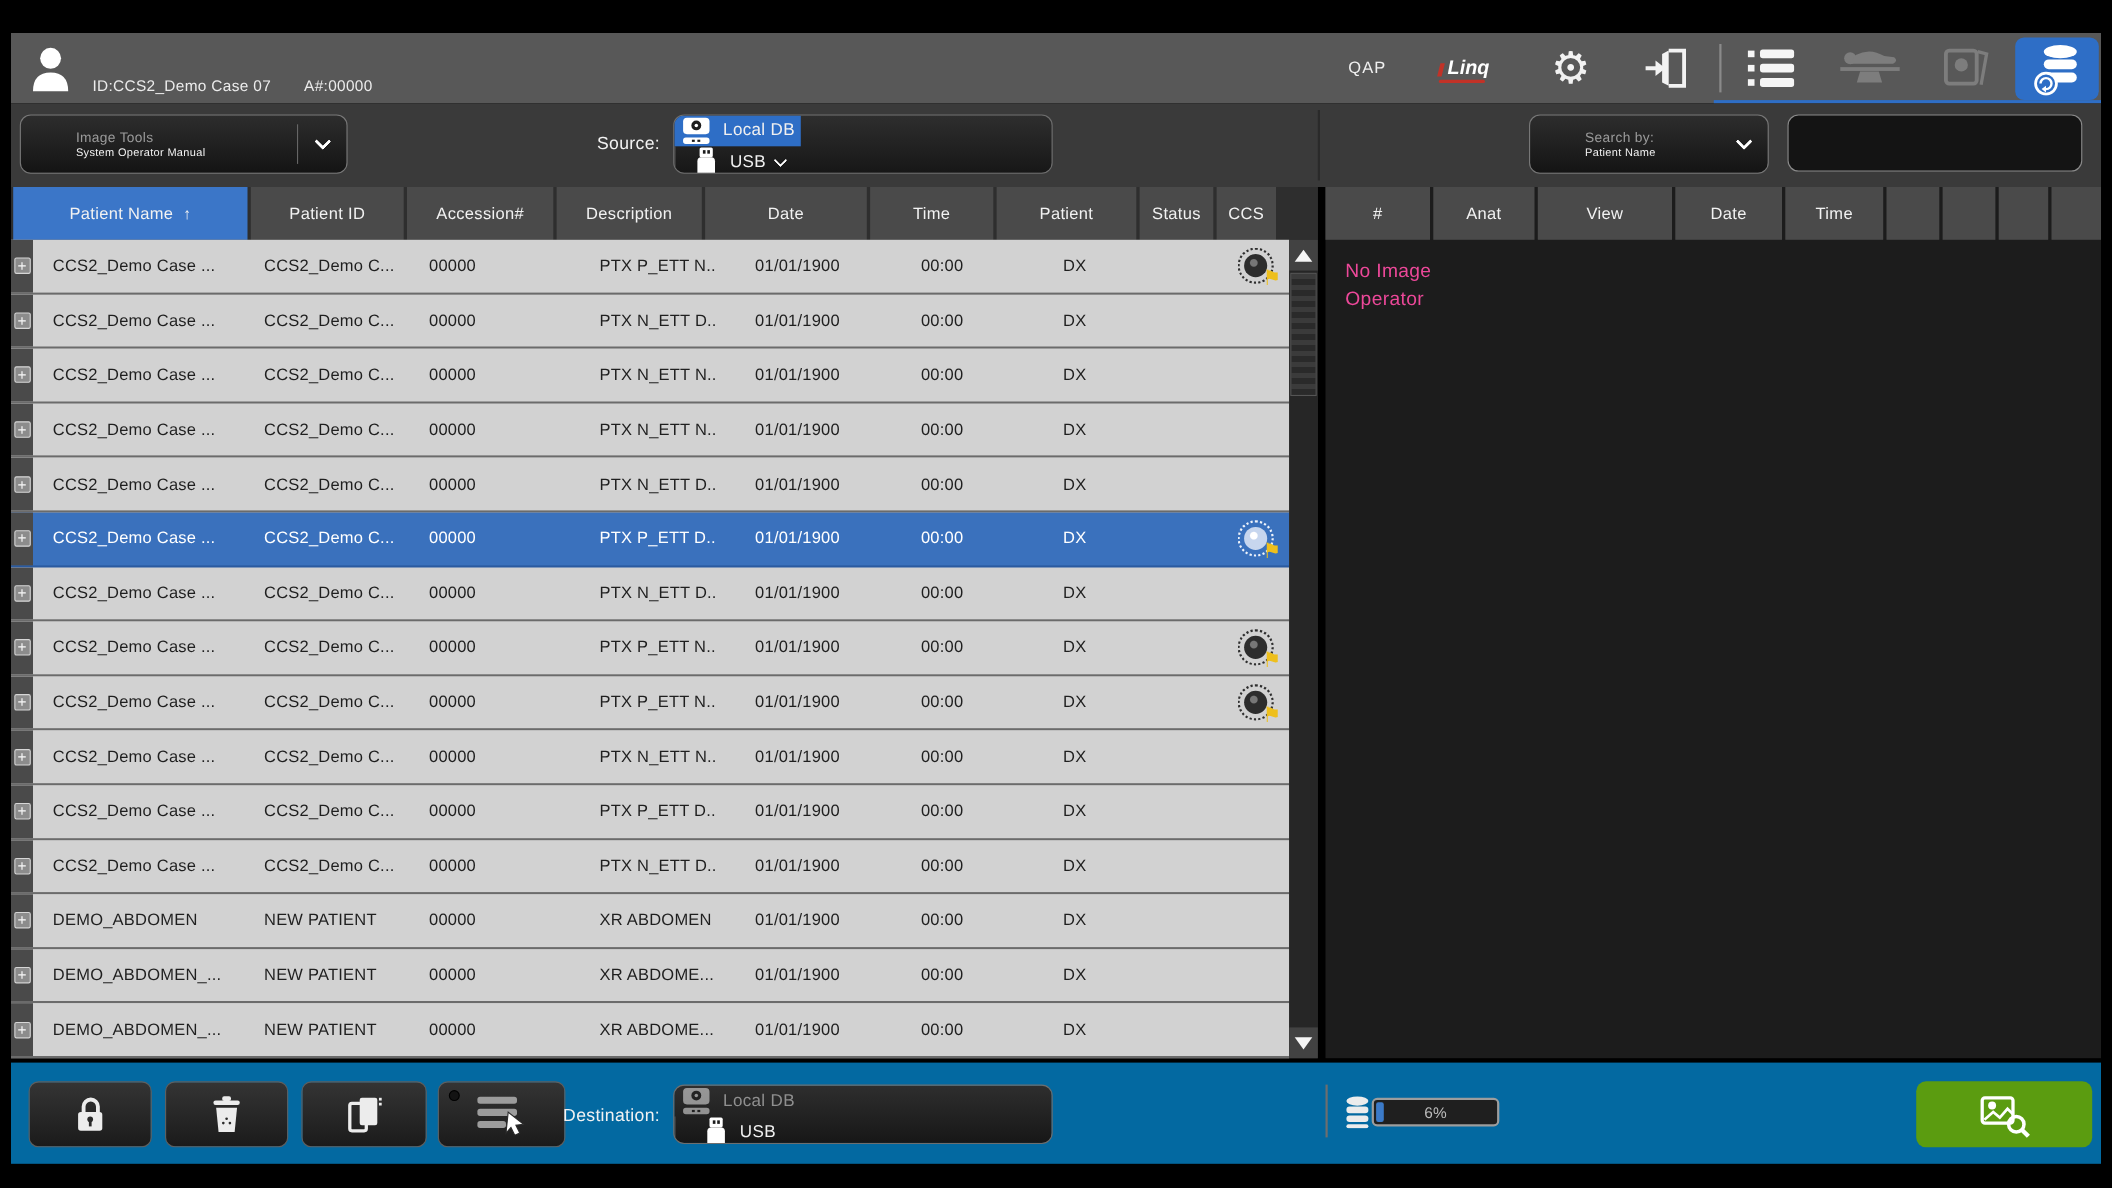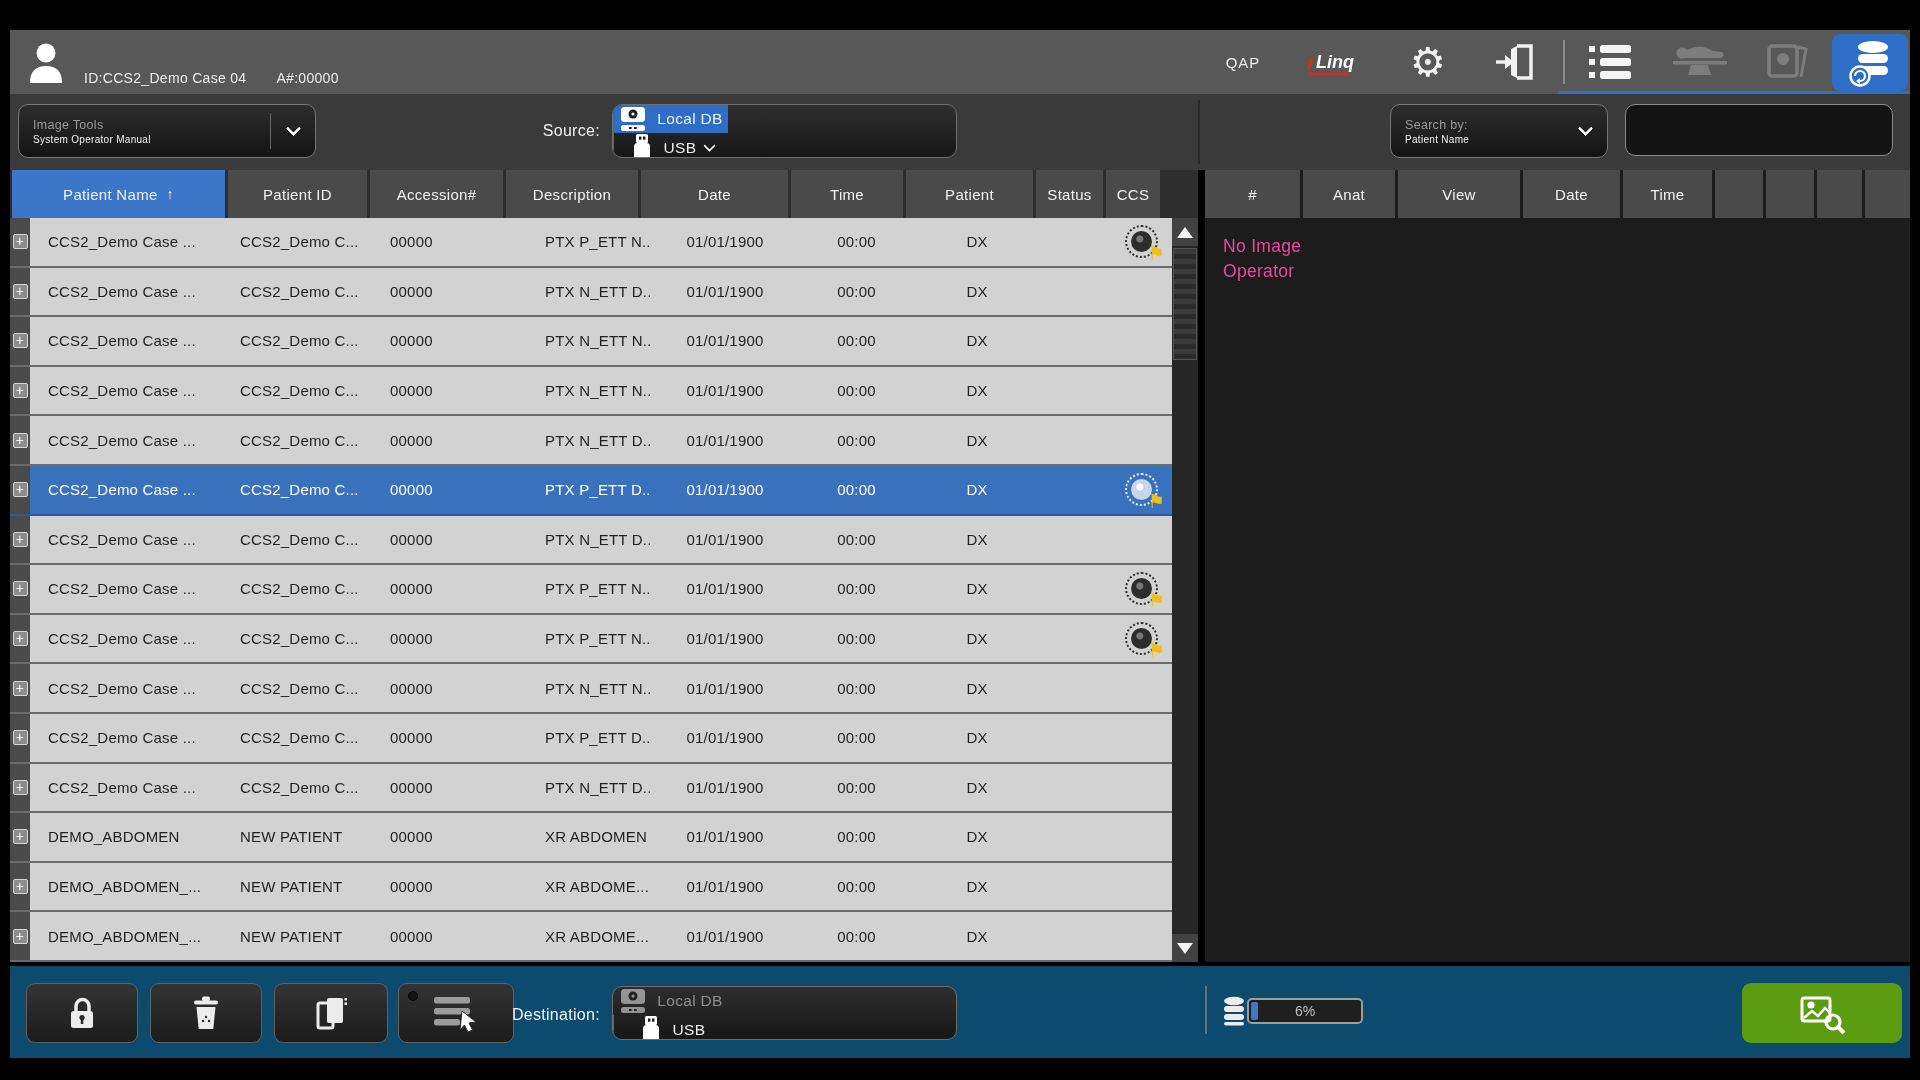--- a/index.html
+++ b/index.html
@@ -17,21 +17,21 @@
   .linq { position:relative; font-style:italic; font-weight:bold; font-size:18px; color:#fff; }
   .linq-mark { position:absolute; left:-8px; bottom:3px; width:4px; height:12px; background:#c23227; transform:skewX(-14deg); }
   .linq-underline { position:absolute; left:-8px; bottom:-3px; width:42px; height:3px; background:#c23227; border-radius:2px; }
   .gear-glyph { font-size:40px; line-height:1; color:#f2f2f2; }
   .hsep { position:absolute; top:10px; width:2px; height:44px; background:#8a8a8a; }
   .db-btn { position:absolute; left:1822px; top:4px; width:76px; height:57px; background:#2e6ec6; border-radius:8px; display:flex; align-items:center; justify-content:center; }
   .nav-underline { position:absolute; left:1548px; bottom:0; width:352px; height:3px; background:#2e6ec6; }
 
   
   .tool-bar { position:absolute; left:10px; top:94px; width:1900px; height:76px; background:#3a3a3a; }
-  .dropdown { position:absolute; display:flex; align-items:center; border:1px solid #777; border-radius:10px; background:linear-gradient(#2d2d2d,#141414); }
+  .dropdown { position:absolute; display:flex; align-items:center; border:1px solid #777; border-radius:10px; background:linear-gradient(#2d2d2d,#141414);padding-left:36px; }
   .dd-text { flex:1; padding:7px 14px 6px; overflow:hidden; white-space:nowrap; }
   .dd-label { font-size:12.5px; color:#9a9a9a; letter-spacing:.3px; }
   .dd-value { font-size:10px; color:#f2f2f2; margin-top:2px; letter-spacing:.3px; }
   .dd-divider { width:1px; align-self:stretch; margin:8px 0; background:#666; }
   .dd-chev { width:44px; display:flex; align-items:center; justify-content:center; }
   .chev { width:11px; height:11px; border-right:3px solid #fff; border-bottom:3px solid #fff; border-radius:1.5px; transform:rotate(45deg) translate(-2px,-2px); }
   .bar-label { position:absolute; color:#f2f2f2; font-size:16px; letter-spacing:.3px; text-align:right; }
   .seg { position:absolute; display:flex; border:1px solid #6e6e6e; border-radius:10px; overflow:hidden; background:linear-gradient(#2e2e2e,#171717);flex-direction:column; }
   .seg-item { display:flex; align-items:center; justify-content:center; gap:9px; color:#f0f0f0; font-size:15.5px; border-left:1px solid #636363; letter-spacing:.3px; }
   .seg-item:first-child { border-left:none; }
@@ -76,21 +76,21 @@
     background:repeating-linear-gradient(180deg,#3b3b3b 0 5px,#2a2a2a 5px 10px); }
 
   
   .img-panel { position:absolute; left:1205px; top:170px; width:705px; height:792px; background:#1c1c1c; }
   .img-head { display:flex; gap:3px; height:48px; background:#1c1c1c; }
   .p-num{width:95px}.p-anat{width:92px}.p-view{width:122px}.p-date{width:97px}.p-time{width:89px}
   .p-e1{width:48px}.p-e2{width:48px}.p-e3{width:45px}.p-e4{flex:1}
   .no-image { padding:16px 0 0 18px; color:#ec4899; font-size:17.5px; line-height:1.45; letter-spacing:.3px; }
 
   
-  .bottom-bar { position:absolute; left:10px; top:966px; width:1900px; height:92px; background:#0c4a6e; }
+  .bottom-bar { position:absolute; left:10px; top:966px; width:1900px; height:92px; background:#0369a1; }
   .bbtn { position:absolute; top:17px; height:60px; border:1px solid #5f5f5f; border-radius:9px;
     background:linear-gradient(#343434,#1b1b1b); display:flex; align-items:center; justify-content:center; }
   .bbtn .dot { position:absolute; left:9px; top:7px; width:10px; height:10px; border-radius:50%; background:#131313; border:1px solid #000; }
   .bsep { position:absolute; left:1195px; top:20px; width:2px; height:48px; background:#6e6e6e; }
   .storage-icon { position:absolute; left:1212px; top:30px; }
   .storage-bar { position:absolute; left:1237px; top:32px; width:116px; height:26px; border:2px solid #9d9d9d; border-radius:5px; background:#1f1f1f; }
   .storage-fill { position:absolute; left:2px; top:2px; bottom:2px; background:#3b7ac8; border-radius:2px; }
   .storage-label { position:absolute; inset:0; display:flex; align-items:center; justify-content:center; color:#bcbcbc; font-size:14px; }
   .green-btn { position:absolute; left:1732px; top:17px; width:160px; height:60px; background:#5b9c10; border-radius:9px; display:flex; align-items:center; justify-content:center; }
 </style>
@@ -100,21 +100,21 @@
 <div id="screen">
 
   <div class="top-bar">
     <span class="avatar">
       <svg width="40" height="46" viewBox="0 0 40 46">
           <circle cx="20" cy="13" r="9.5" fill="#fff"></circle>
           <path d="M4 43 q0 -17 16 -17 q16 0 16 17 z" fill="#fff"></path>
         </svg>
     </span>
     <div class="page-sub">
-      <span>ID:CCS2_Demo Case 04</span><span>A#:00000</span>
+      <span>ID:CCS2_Demo Case 07</span><span>A#:00000</span>
     </div>
 
     <div class="hitem qap" style="left:1233px">QAP</div>
     <div class="hitem" style="left:1325px">
       <span class="linq">
         <span class="linq-mark"></span>
         <span>Linq</span>
         <span class="linq-underline"></span>
       </span>
     </div>

